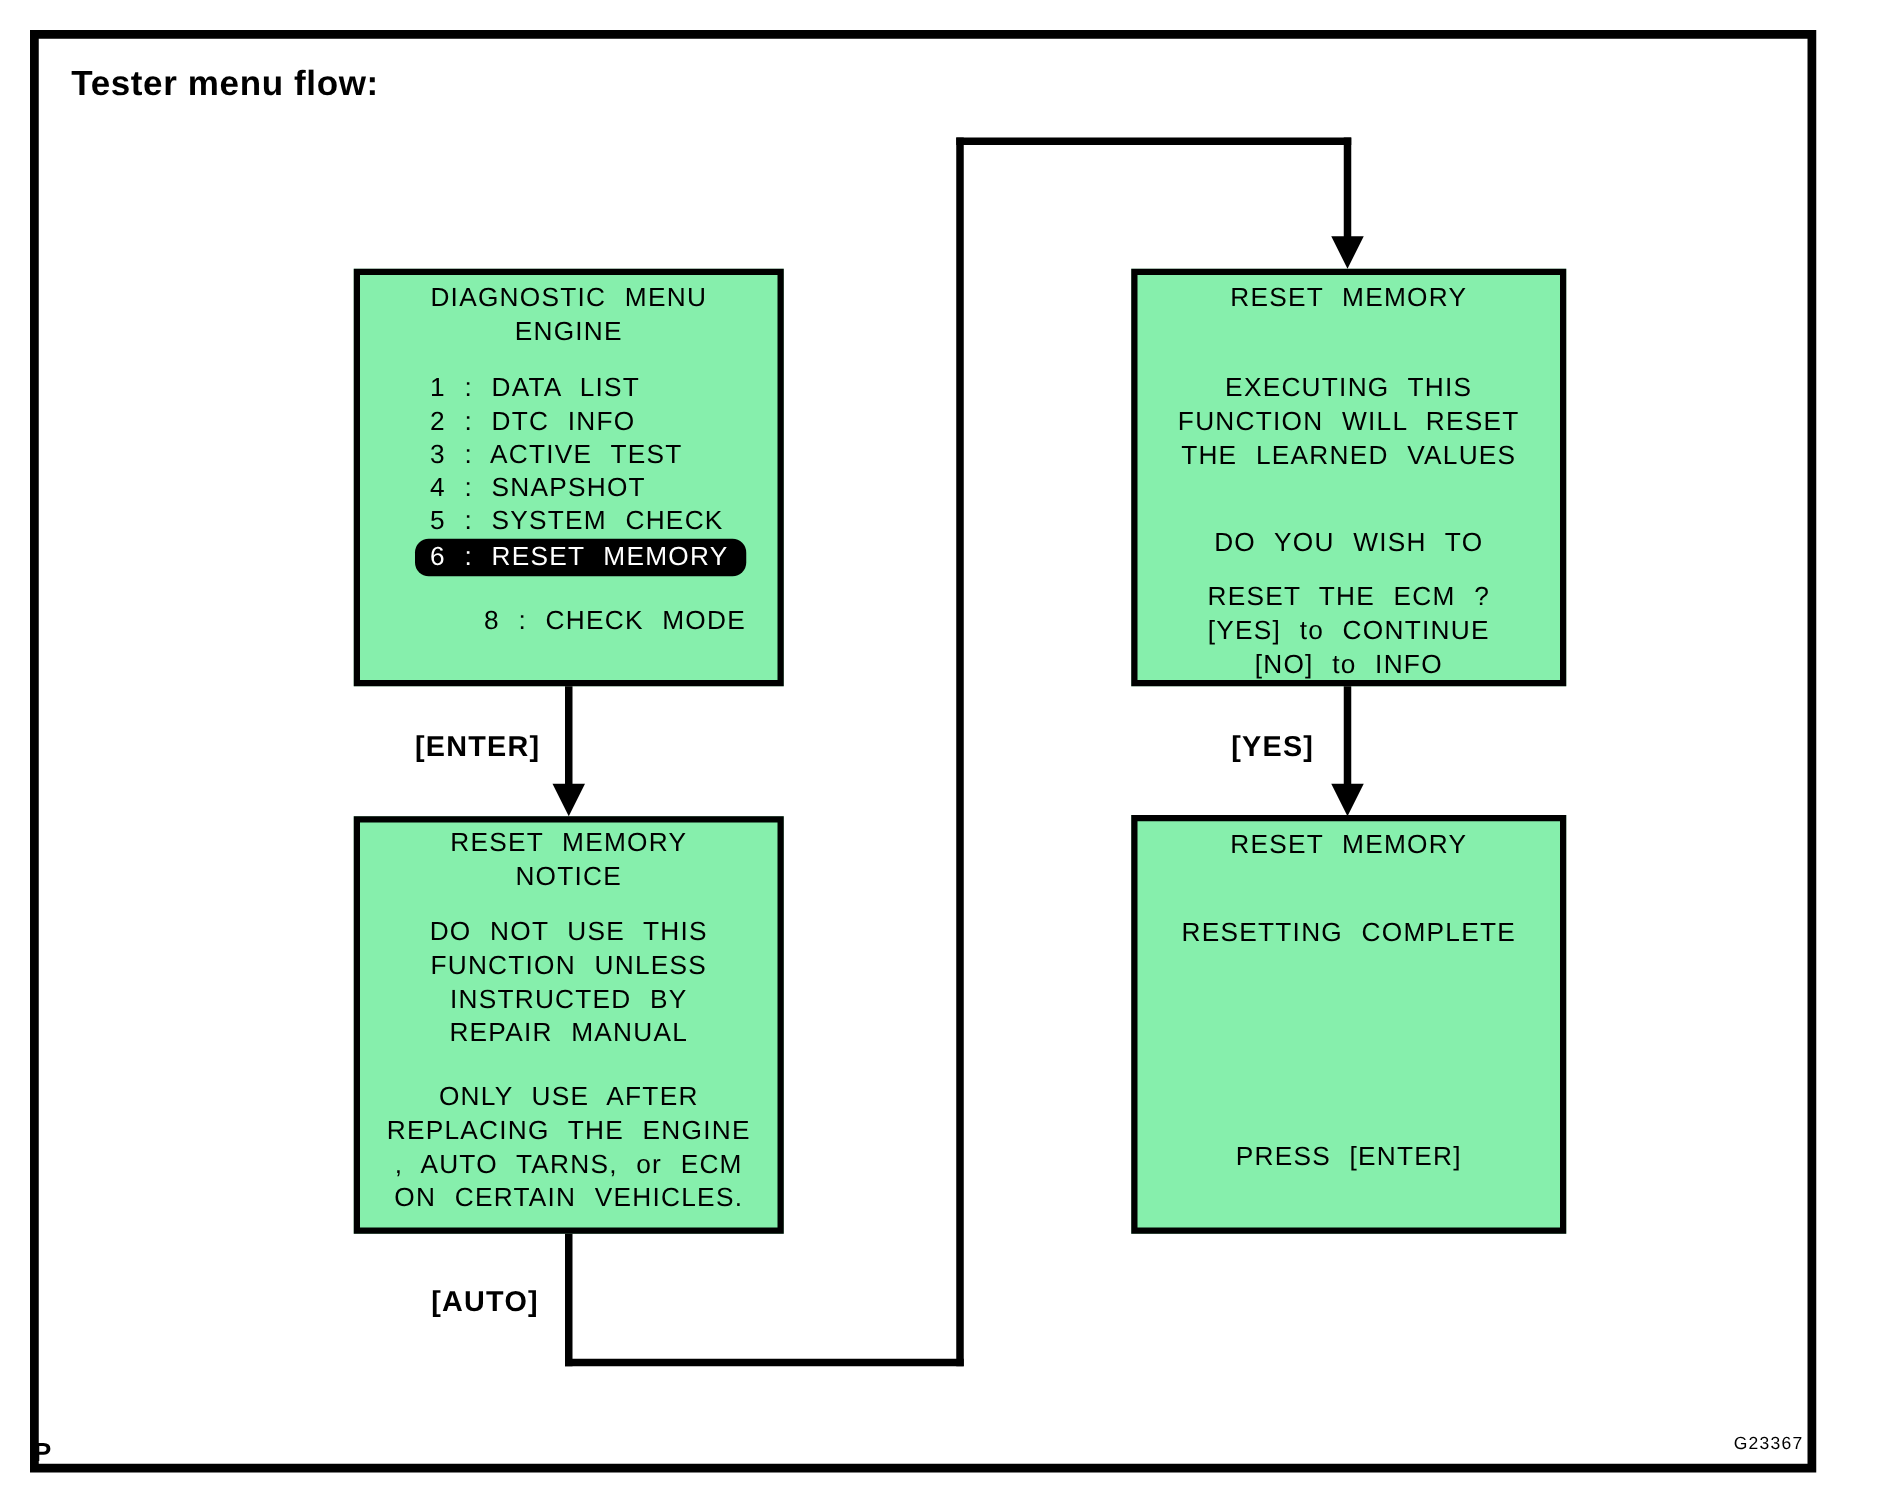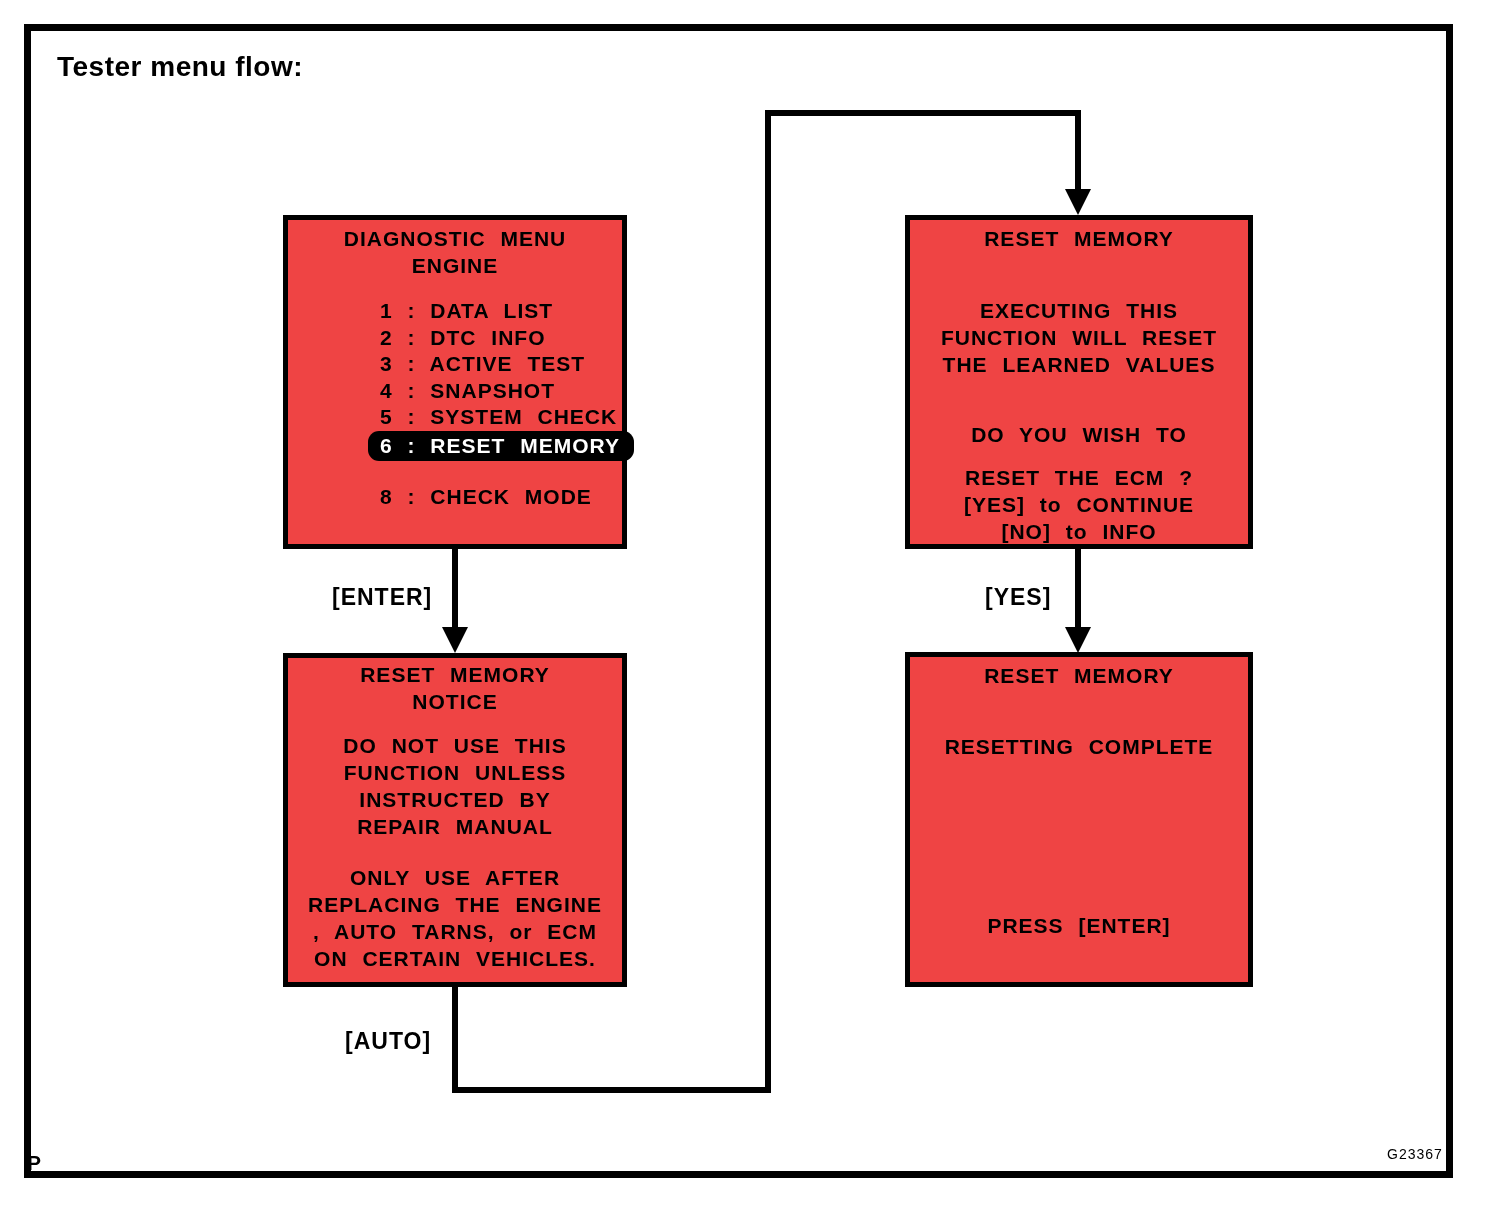--- a/index.html
+++ b/index.html
@@ -26,22 +26,22 @@
     position: absolute;
     left: 57px; top: 51px;
     font-size: 28px;
     font-weight: bold;
     letter-spacing: 0.5px;
   }
 
   .screen-box {
     position: absolute;
     border: 5px solid #000;
-    background: #ef4444;
-    font-weight: bold;
+    background: #86efac;
+    font-weight: normal;
     font-size: 21px;
     letter-spacing: 1px;
     word-spacing: 8px;
   }
   #box-diagnostic-menu { left: 283px; top: 215px; width: 344px; height: 334px; }
   #box-reset-confirm   { left: 905px; top: 215px; width: 348px; height: 334px; }
   #box-reset-notice    { left: 283px; top: 653px; width: 344px; height: 334px; }
   #box-reset-complete  { left: 905px; top: 652px; width: 348px; height: 335px; }
 
   .bx-line {
@@ -49,28 +49,27 @@
     left: 0; right: 0;
     text-align: center;
     line-height: 27px;
     white-space: pre;
   }
 
   .menu {
     position: absolute;
     left: 56px; top: 78px;
     text-align: left;
-    margin-left: 36px;
   }
   .menu-item {
     height: 26.6px;
     line-height: 26.6px;
     white-space: pre;
   }
-  .menu-item.gap-above { margin-top: 26.4px; }
+  .menu-item.gap-above { margin-top: 26.4px; text-align: right; }
   .menu-item .hl {
     display: inline-block;
     background: #000;
     color: #fff;
     line-height: 30px;
     height: 30px;
     margin-left: -12px;
     padding: 0 14px 0 12px;
     border-radius: 11px;
   }

